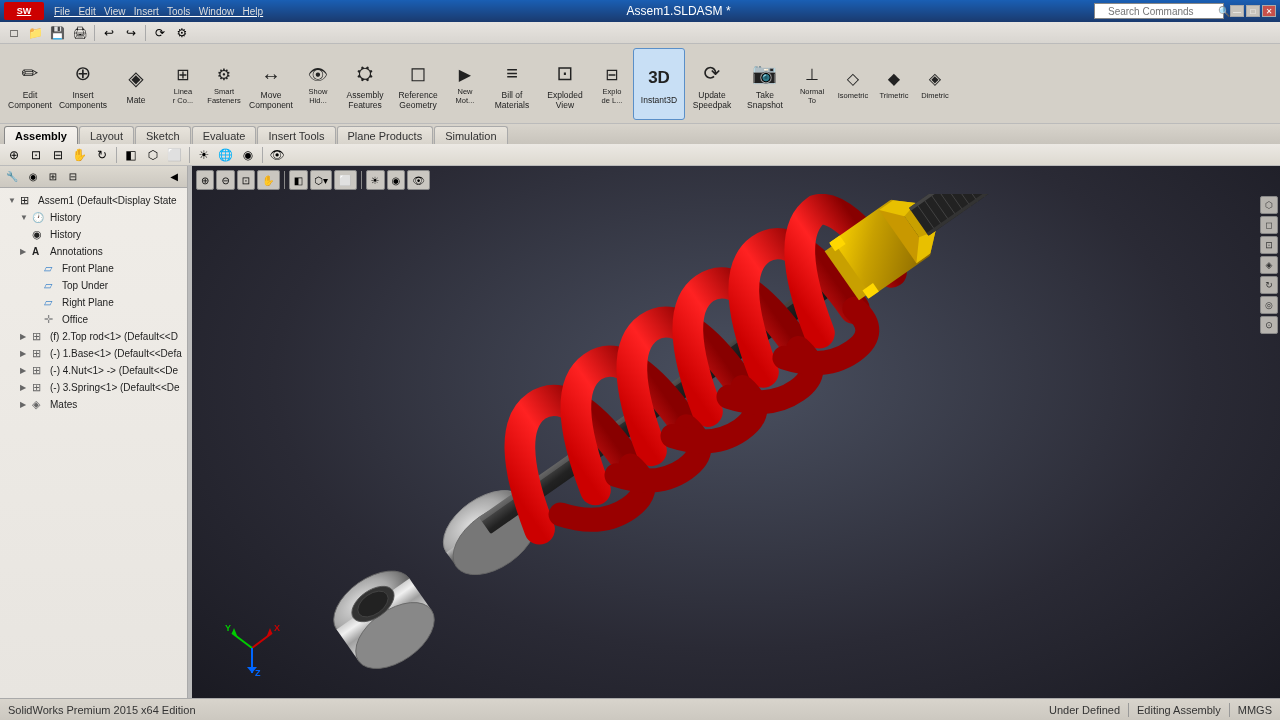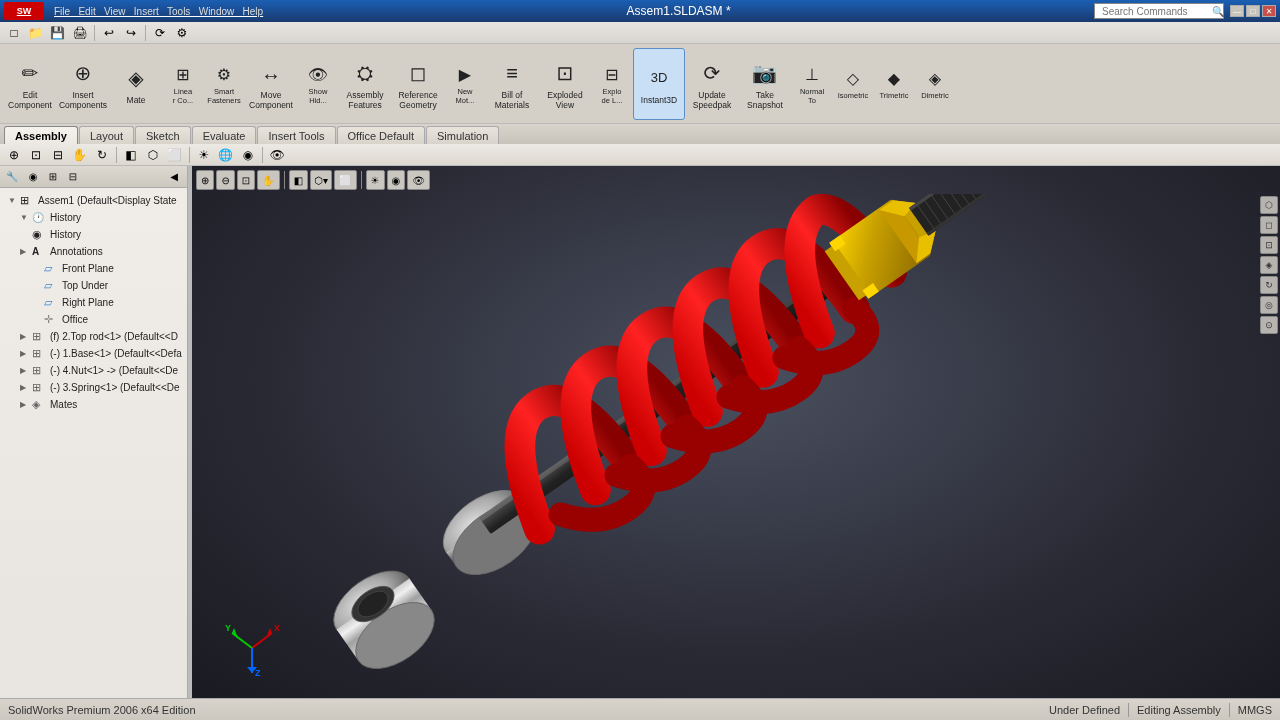--- a/index.html
+++ b/index.html
@@ -261,21 +261,21 @@
     
     .win-btn { width: 14px; height: 12px; border: 1px solid #aaa; background: #c8c4bc; display: flex; align-items: center; justify-content: center; font-size: 8px; cursor: pointer; }
 
     
     #search-box {
       display: flex;
       align-items: center;
       border: 1px solid #888;
       background: white;
       height: 16px;
-      padding: 0 7px;
+      padding: 0 13px;
       margin-right: 4px;
       width: 130px;
     }
     #search-input {
       border: none; outline: none;
       font-size: 10px;
       width: 110px;
       background: transparent;
     }
 
@@ -394,21 +394,21 @@
       <div class="icon">⊡</div>
       <div class="label">Exploded<br>View</div>
     </div>
 
     <div class="tb-btn-small">
       <div class="icon">⊟</div>
       <div class="label">Explo<br>de L...</div>
     </div>
 
     <div class="tb-btn active">
-      <div class="icon" style="font-size:13px;font-weight:normal;">3D</div>
+      <div class="icon" style="font-size:17px;font-weight:bold;">3D</div>
       <div class="label">Instant3D</div>
     </div>
 
     <div class="tb-btn">
       <div class="icon">⟳</div>
       <div class="label">Update<br>Speedpak</div>
     </div>
 
     <div class="tb-btn">
       <div class="icon">📷</div>
@@ -447,21 +447,21 @@
   <div class="tab">
       <span>Sketch</span>
     </div>
   <div class="tab">
       <span>Evaluate</span>
     </div>
   <div class="tab">
       <span>Insert Tools</span>
     </div>
   <div class="tab">
-      <span>Office Default</span>
+      <span>Plane Products</span>
     </div>
   <div class="tab">
       <span>Simulation</span>
     </div>
 </div>
 
 <div id="second-toolbar">
   <div class="tb2-btn">⊕</div>
   <div class="tb2-btn">⊡</div>
   <div class="tb2-btn">⊟</div>
@@ -758,21 +758,21 @@
       <div class="right-btn" style="background:rgba(220,216,208,0.8);border:1px solid #888;">↻</div>
       <div class="right-btn" style="background:rgba(220,216,208,0.8);border:1px solid #888;">◎</div>
       <div class="right-btn" style="background:rgba(220,216,208,0.8);border:1px solid #888;">⊙</div>
     </div>
 
   </div>
 </div>
 
 <div id="statusbar">
   <div class="status-section">
-    <span>SolidWorks Premium 2006 x64 Edition</span>
+    <span>SolidWorks Premium 2015 x64 Edition</span>
   </div>
   <div class="status-section">
     <span>Under Defined</span>
     <div class="status-separator"></div>
     <span>Editing Assembly</span>
     <div class="status-separator"></div>
     <span>MMGS</span>
   </div>
 </div>
 

